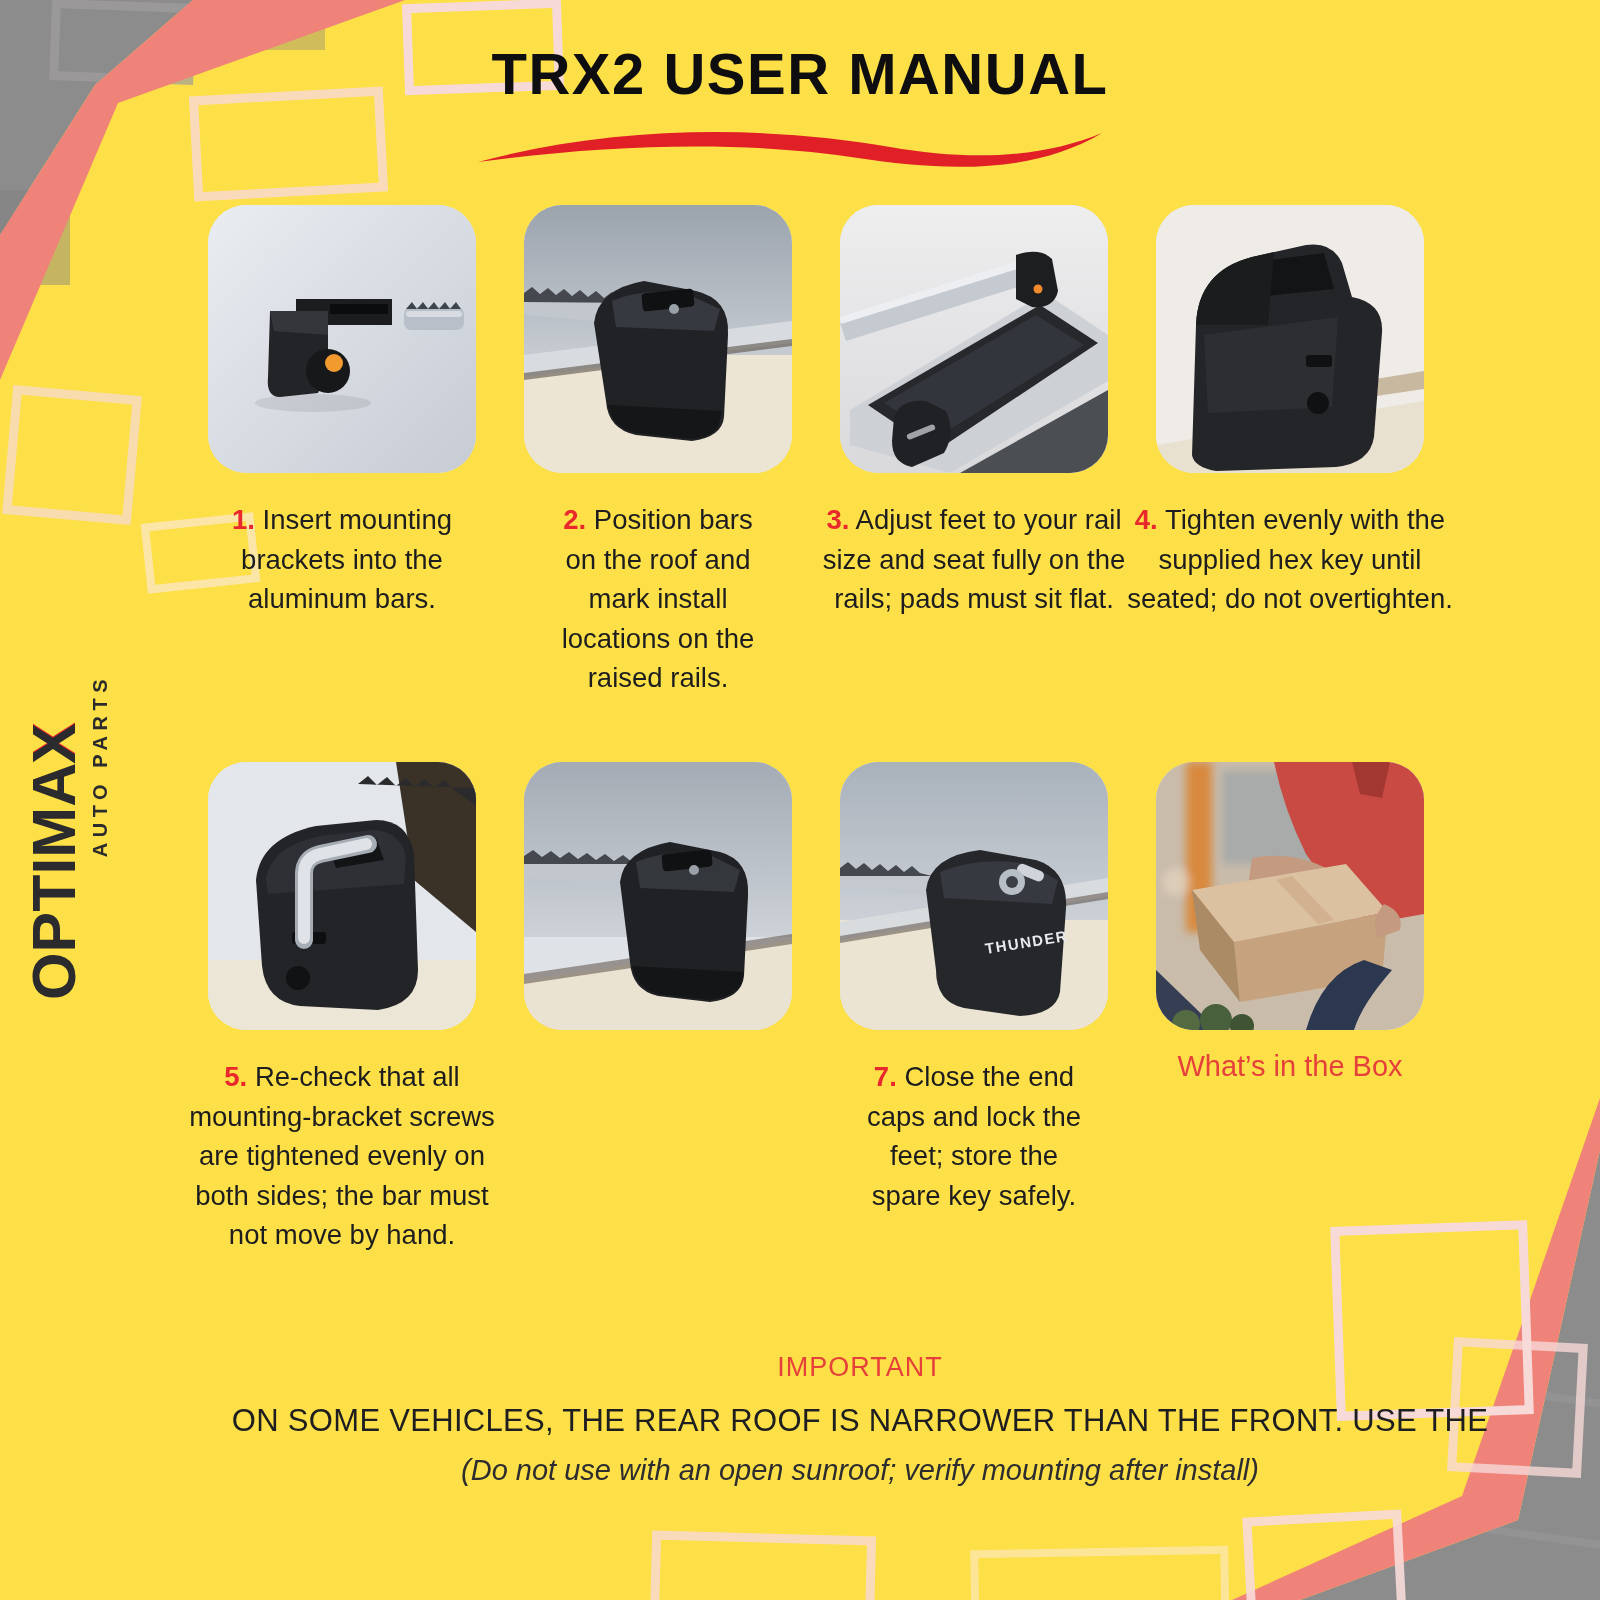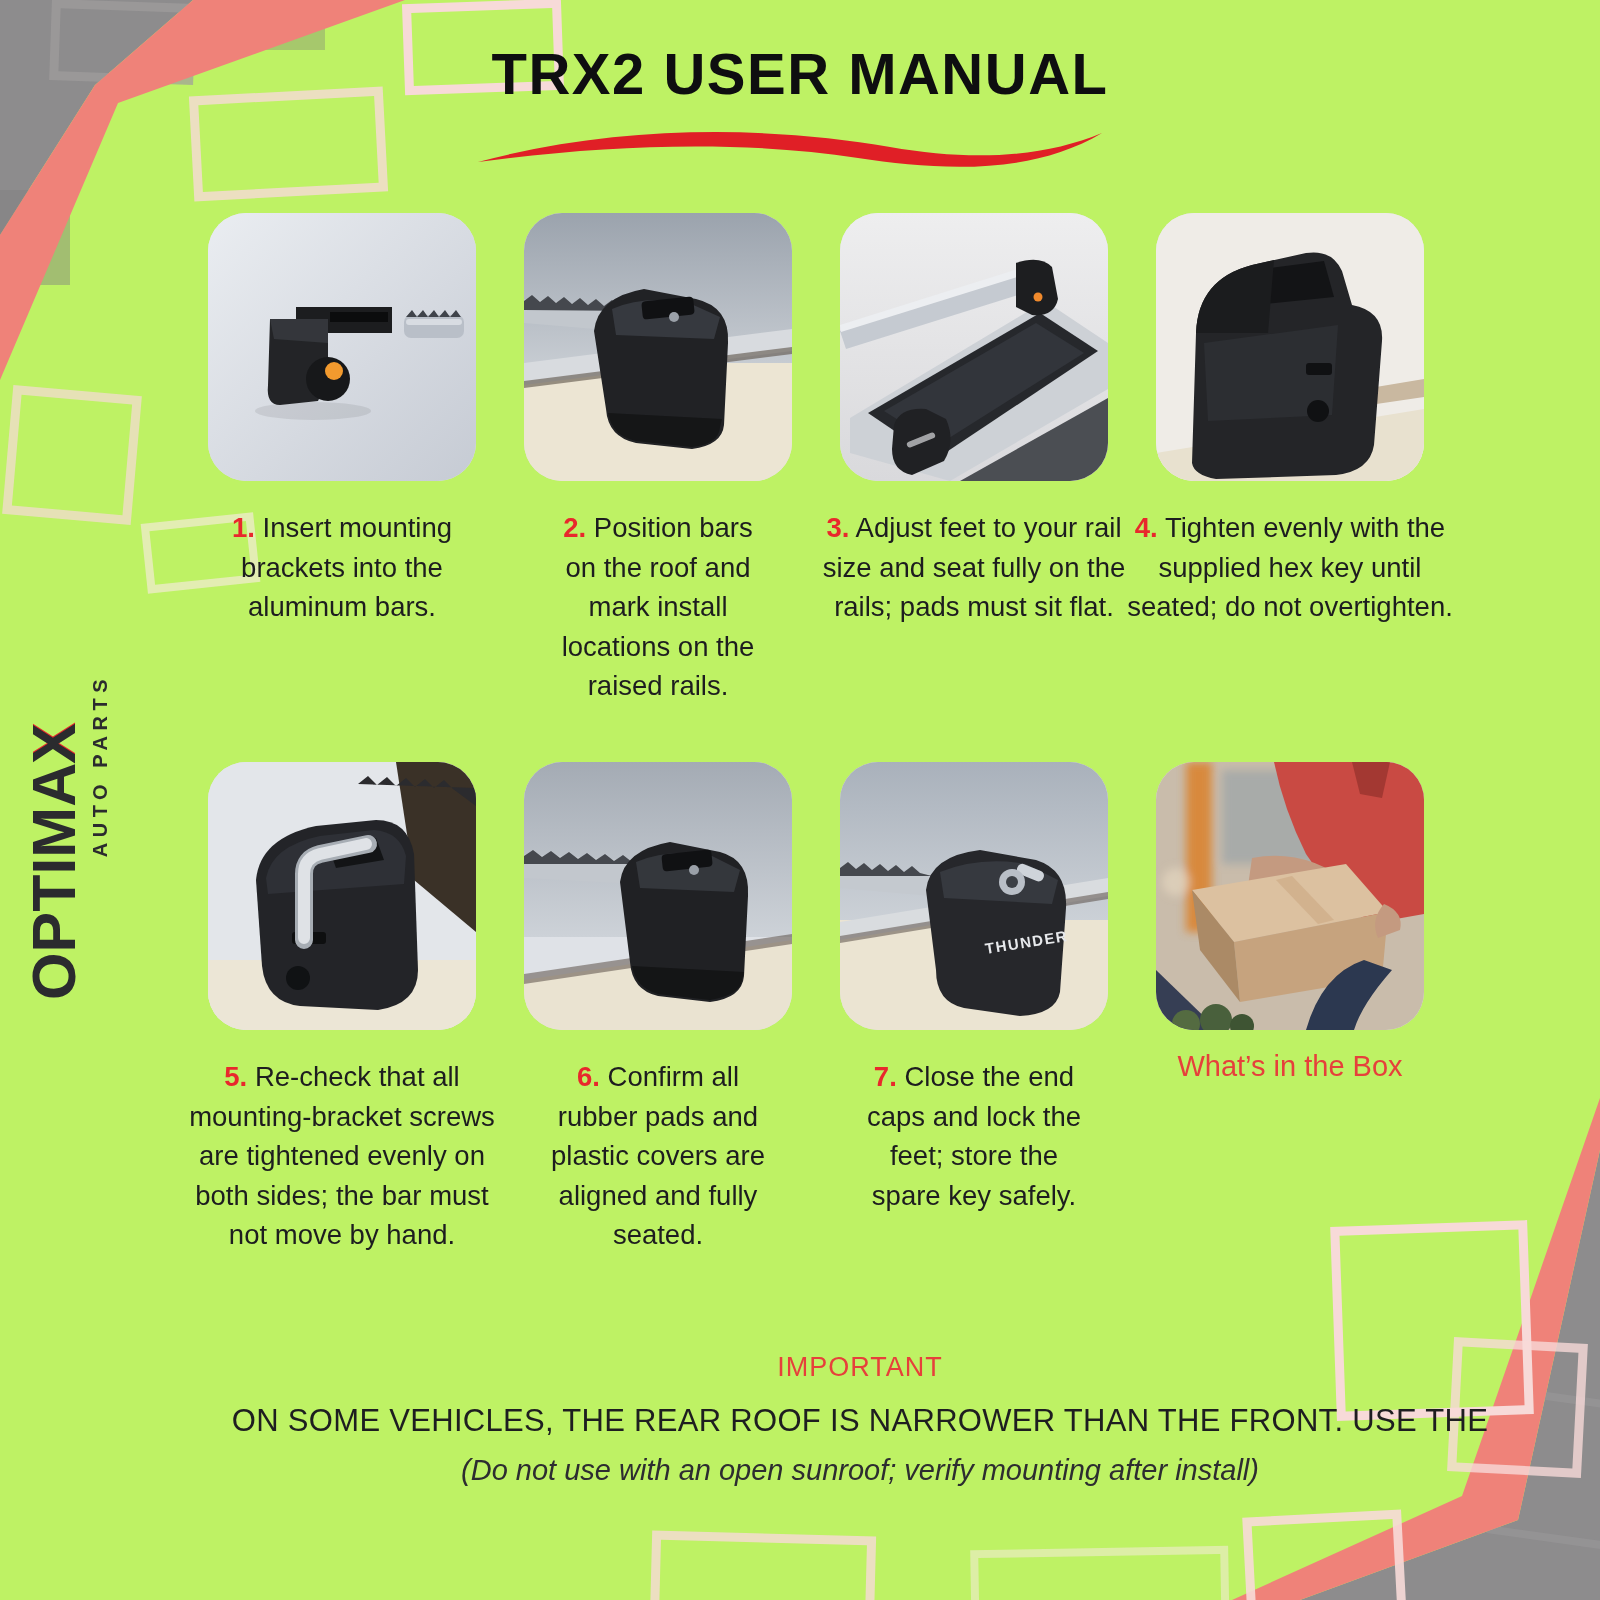--- a/index.html
+++ b/index.html
@@ -1,27 +1,27 @@
 <!DOCTYPE html>
 <html><head>
 <meta charset="utf-8">
 <style>
   html,body{margin:0;padding:0;}
-  .page{position:relative;width:1600px;height:1600px;background:#bef264;overflow:hidden;
+  .page{position:relative;width:1600px;height:1600px;background:#fde047;overflow:hidden;
         font-family:"Liberation Sans", sans-serif;color:#1c1c1e;}
   .bg-decor{position:absolute;inset:0;z-index:0;pointer-events:none;}
   .content{position:absolute;inset:0;z-index:1;}
 
   .title{position:absolute;top:40px;left:0;width:100%;text-align:center;
          font-size:58px;font-weight:800;letter-spacing:1.5px;color:#0e0e10;}
   .swoosh{position:absolute;top:116px;left:470px;width:640px;height:62px;}
 
   .row{position:absolute;left:184px;width:1264px;display:grid;
        grid-template-columns:repeat(4,316px);justify-items:center;}
-  .row1{top:213px;} .row2{top:762px;}
+  .row1{top:205px;} .row2{top:762px;}
   .cell{display:flex;flex-direction:column;align-items:center;}
   .tile{width:268px;height:268px;border-radius:38px;overflow:hidden;background:#dfe2e7;}
   .tile svg{display:block;width:268px;height:268px;}
   .cap{margin-top:27px;font-size:27.5px;line-height:1.44;text-align:center;color:#1d1d1f;}
   .num{color:#e8282c;font-weight:700;}
   .row1 .cell:nth-child(1) .cap{width:252px;}
   .row1 .cell:nth-child(2) .cap{width:218px;}
   .row1 .cell:nth-child(3) .cap{width:322px;}
   .row1 .cell:nth-child(4) .cap{width:334px;text-align:center;}
   .row2 .cell:nth-child(1) .cap{width:338px;}
@@ -242,21 +242,20 @@
             </g>
             <g>
               <path d="M96,120 Q100,88 146,80 L196,90 Q226,98 224,134 L220,214 Q218,236 186,240 L134,234 Q108,228 106,200 Z" fill="#202124"></path>
               <path d="M112,100 Q146,86 188,94 L216,108 L210,130 L116,126 Z" fill="#34373c"></path>
               <rect x="138" y="90" width="50" height="17" rx="4" fill="#101113" transform="rotate(-6 163 98)"></rect>
               <circle cx="170" cy="108" r="5" fill="#9aa0a8"></circle>
               <path d="M108,204 L220,210 L218,218 Q216,233 186,238 L134,232 Q112,226 108,204 Z" fill="#141516"></path>
             </g>
           </svg>
         </div>
-        <div class="cap"><span class="num">6.</span> <span>Confirm all rubber pads and plastic covers are aligned and fully seated.</span></div>
       </div>
 
       <div class="cell">
         <div class="tile">
           <svg viewBox="0 0 268 268">
             <defs>
                 <linearGradient id="g7" x1="0" y1="0" x2="0" y2="1">
               <stop offset="0" stop-color="#a9b1bb"></stop>
                   <stop offset="1" stop-color="#cdd2d8"></stop>
                 </linearGradient>

